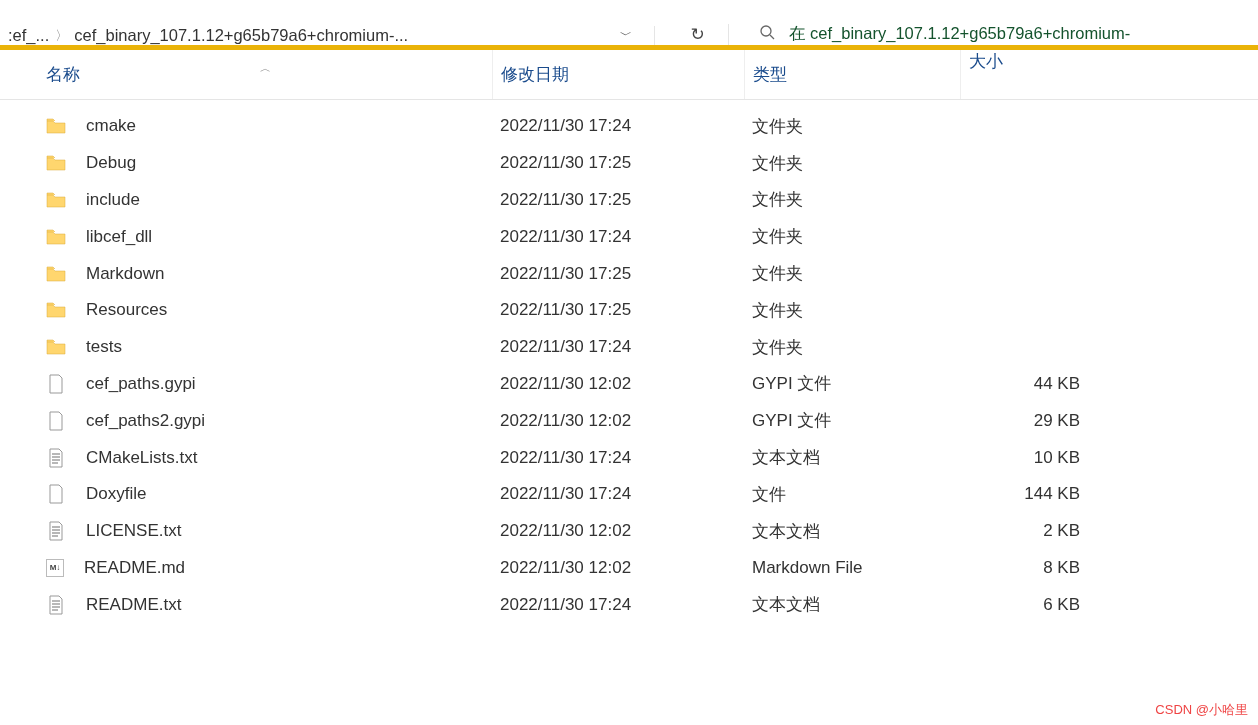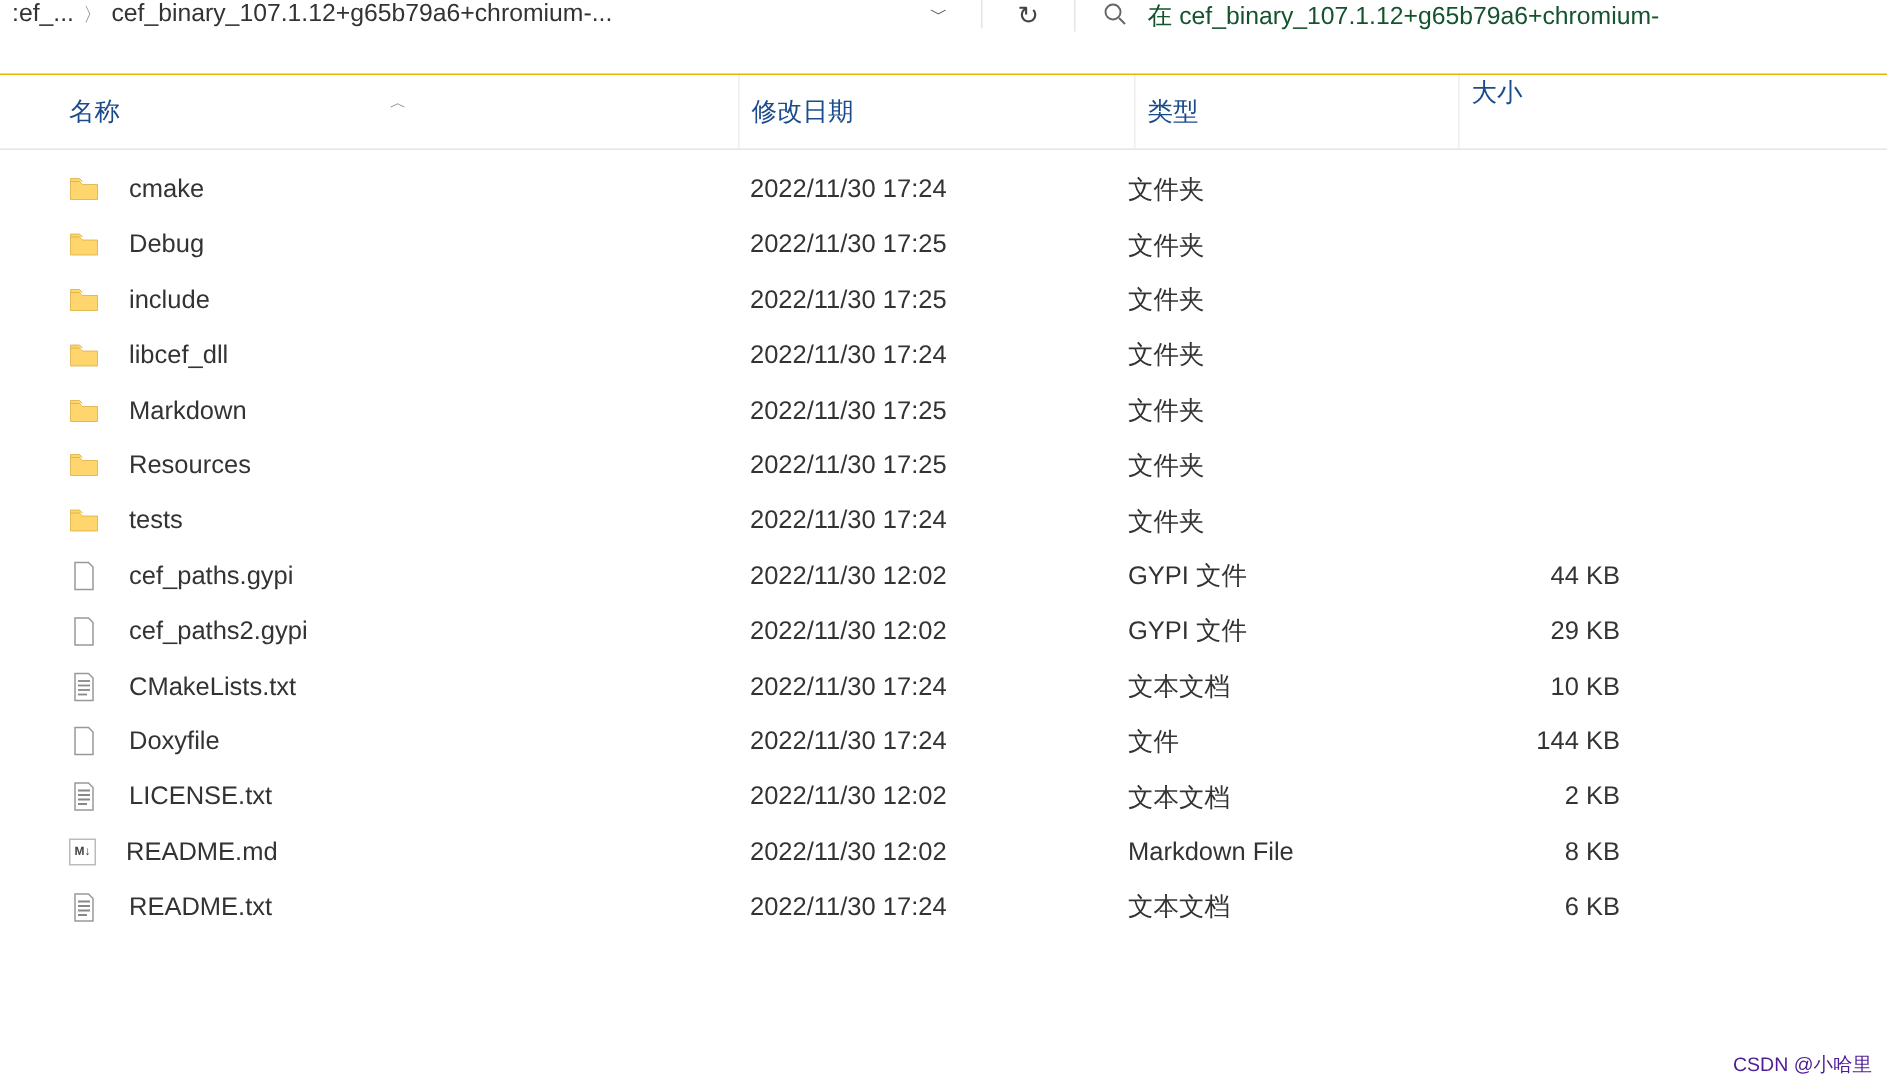--- a/index.html
+++ b/index.html
@@ -13,22 +13,23 @@
       width: 1258px;
       height: 725px;
       overflow: hidden;
       position: relative;
       color: #333;
     }
     
     .top-bar {
       display: flex;
       height: 50px;
-      border-bottom: 1px solid #eab308;
-      align-items: flex-start;
+      border-bottom: 5px solid #eab308;
+      align-items: flex-end;
+      gap: 12px;
     }
     .breadcrumb {
       flex: 0 0 655px;
       display: flex;
       align-items: center;
       padding: 0 8px;
       font-size: 16.5px;
       border-right: 1px solid #e5e5e5;
       gap: 6px;
       color: #333;
@@ -72,21 +73,21 @@
       display: flex;
       height: 50px;
       border-bottom: 1px solid #e5e5e5;
       align-items: center;
       font-size: 17px;
       color: #1a4b8c;
       position: relative;
     }
     .col-name   { width: 492px; padding-left: 46px; position: relative; }
     .col-date   { width: 252px; padding-left: 8px; border-left: 1px solid #eee; height: 100%; display:flex; align-items:center;}
-    .col-type   { width: 216px; padding-left: 8px; border-left: 1px solid #eee; height: 100%; display:flex; align-items:center;margin-left:12px;}
+    .col-type   { width: 216px; padding-left: 8px; border-left: 1px solid #eee; height: 100%; display:flex; align-items:center;}
     .col-size   { width: 130px; padding-left: 8px; border-left: 1px solid #eee; height: 100%; display:flex; }
     .sort-caret {
       position: absolute;
       top: -2px;
       left: 260px;
       color: #888;
       font-size: 11px;
     }
     
     .file-list {
@@ -127,21 +128,21 @@
       display:flex;
       align-items:center;
       justify-content:center;
     }
     
     .watermark {
       position: absolute;
       bottom: 6px;
       right: 10px;
       font-size: 13px;
-      color: #4c1d95;
+      color: #ef4444;
       font-family: Arial, sans-serif;
     }
   </style>
 </head>
 <body>
 
 <div class="top-bar">
   <div class="breadcrumb">
     <span>:ef_...</span>
     <span class="chev">〉</span>

